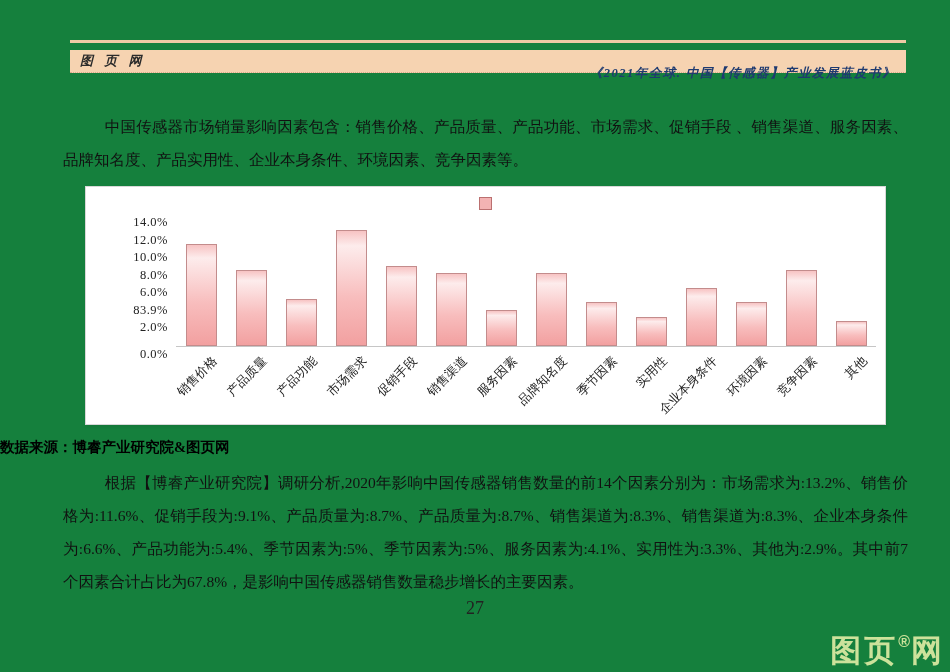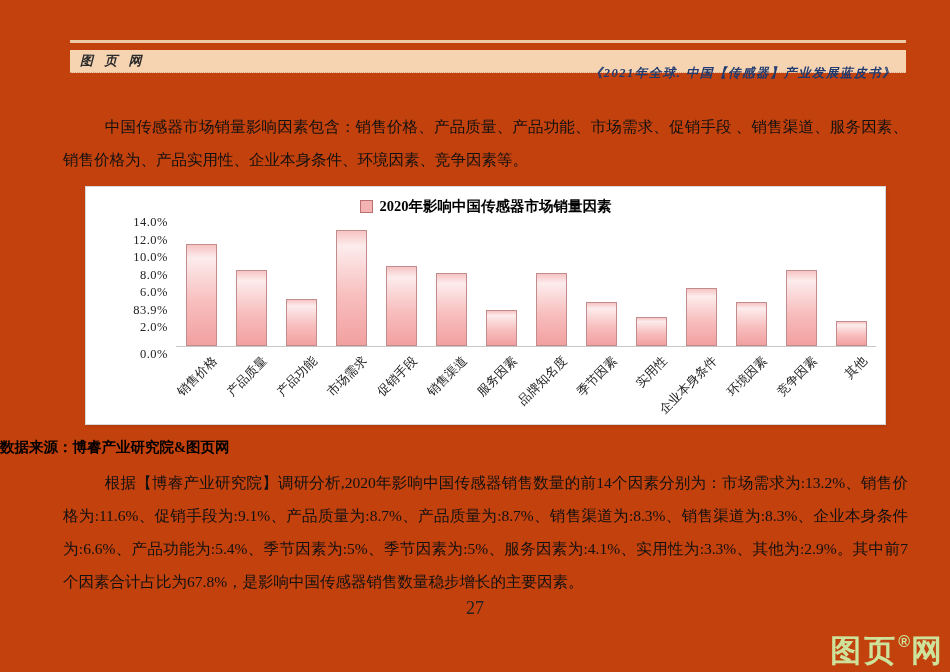--- a/index.html
+++ b/index.html
@@ -1,18 +1,18 @@
 <!DOCTYPE html>
 <html><head>
 <meta charset="utf-8">
 <style>
   html,body{margin:0;padding:0;background:#ffffff;}
   .page{
     position:relative; width:950px; height:672px; margin:0 auto;
-    background:#c2410c; overflow:hidden;
+    background:#15803d; overflow:hidden;
     font-family:"Liberation Serif","DejaVu Serif",serif; color:#1a1a1a;
   }
   
   .top-rule{position:absolute; left:70px; top:40px; width:836px; height:3px; background:#eecaa4;}
   .header-bar{
     position:absolute; left:70px; top:50px; width:836px; height:23px;
     background:#f6d3b1; border-bottom:1px dotted #dba98a;
     display:flex; align-items:center; justify-content:space-between;
     padding:0 10px; box-sizing:border-box;
   }
@@ -74,26 +74,25 @@
 <div class="page">
 
   <div class="top-rule"></div>
 
   <div class="header-bar">
     <span class="header-site">图 页 网</span>
     <span class="header-book">《2021年全球. 中国【传感器】产业发展蓝皮书》</span>
   </div>
 
 
-  <div class="para para1">中国传感器市场销量影响因素包含：销售价格、产品质量、产品功能、市场需求、促销手段 、销售渠道、服务因素、销售价格为、产品实用性、企业本身条件、环境因素、竞争因素等。</div>
+  <div class="para para1">中国传感器市场销量影响因素包含：销售价格、产品质量、产品功能、市场需求、促销手段 、销售渠道、服务因素、品牌知名度、产品实用性、企业本身条件、环境因素、竞争因素等。</div>
 
   <div class="chart-box">
     <div class="legend-row">
       <span class="legend-swatch"></span>
-      <span class="chart-title">2020年影响中国传感器市场销量因素</span>
     </div>
     <div id="yticks">
         <div class="ytick" style="top: 28px;">14.0%</div>
         <div class="ytick" style="top: 45.5714px;">12.0%</div>
         <div class="ytick" style="top: 63.1429px;">10.0%</div>
         <div class="ytick" style="top: 80.7143px;">8.0%</div>
         <div class="ytick" style="top: 98.2857px;">6.0%</div>
         <div class="ytick" style="top: 115.857px;">83.9%</div>
         <div class="ytick" style="top: 133.429px;">2.0%</div>
         <div class="ytick" style="top: 160px;">0.0%</div>

